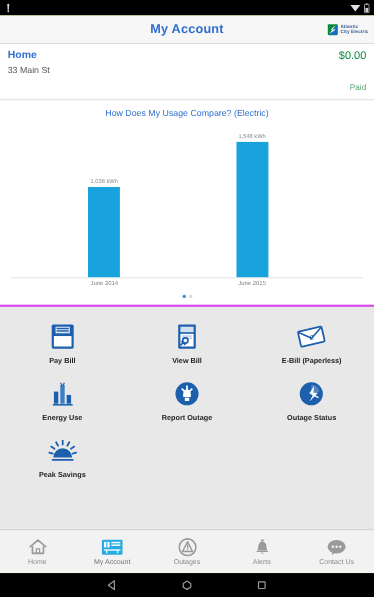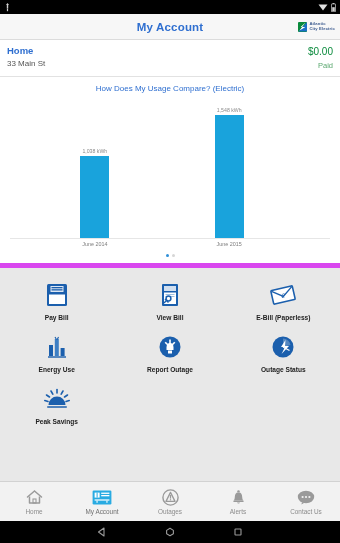--- a/index.html
+++ b/index.html
@@ -71,27 +71,27 @@
     display: flex; align-items: flex-start;
   }
   .acct-left { flex: 1 1 auto; }
   .acct-name {
     font-size: 9.5px; font-weight: bold; color: #2f6fd0;
     margin-bottom: 2px;
   }
   .acct-line { font-size: 8px; color: #555; line-height: 1.45; }
   .acct-right { text-align: right; padding-top: 1px; }
   .acct-amount { font-size: 10px; font-weight: normal; color: #0a8a3c; }
-  .acct-status { font-size: 7.5px; color: #5aa86f; margin-top: 4px; }
+  .acct-status { font-size: 7.5px; color: #5aa86f; margin-top: 18px; }
 
   
   .chart-card {
     flex: 0 0 auto; background: #fff;
     padding: 7px 0 4px 0;
-    border-bottom: 5px solid #d946ef;
+    border-bottom: 2px solid #d946ef;
   }
   .chart-title {
     text-align: center; font-size: 8px; color: #2f6fd0;
     margin-bottom: 6px;
   }
   .chart-plot {
     position: relative; height: 140px;
     margin: 0 10px; border-bottom: 1px solid #e6e6e6;
   }
   .bar-slot {

